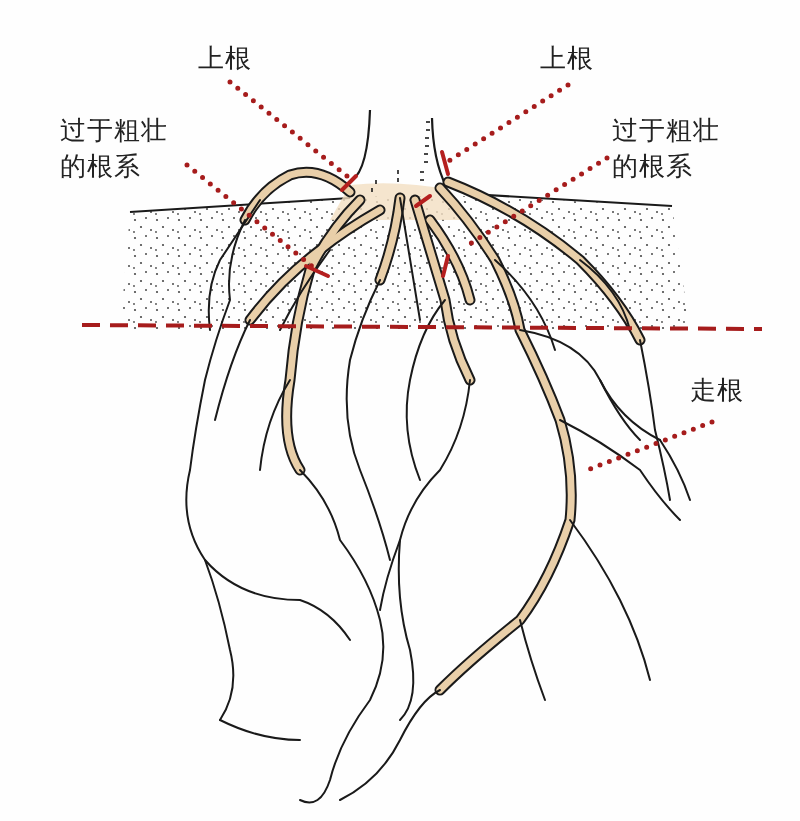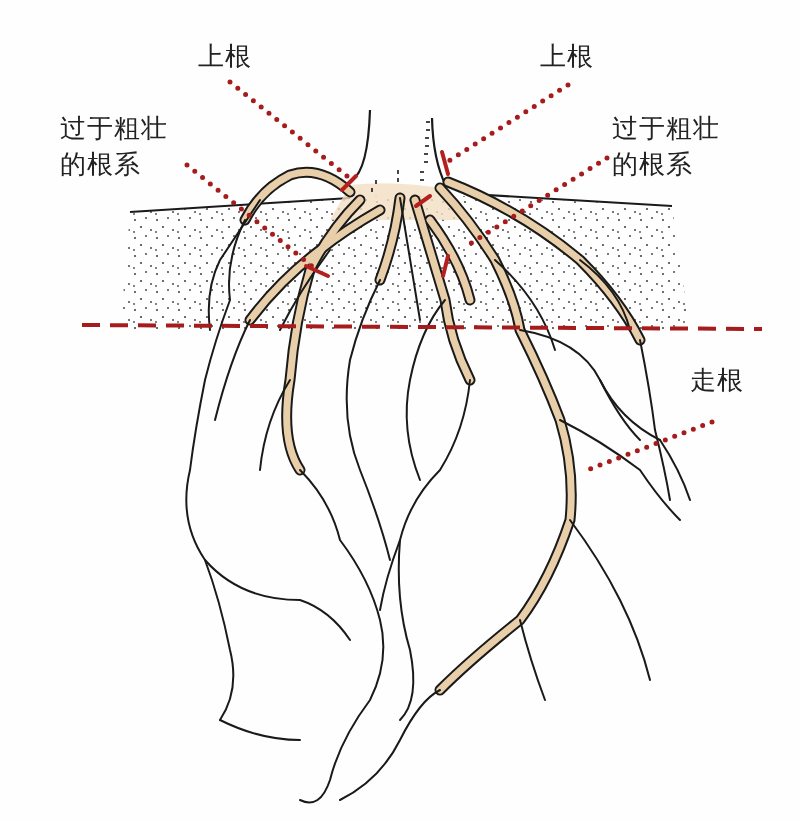--- a/index.html
+++ b/index.html
@@ -1,37 +1,37 @@
 <!DOCTYPE html>
 <html><head>
 <meta charset="utf-8">
 <style>
   html, body { margin: 0; padding: 0; background: #ffffff; }
   #stage {
     position: relative;
     width: 800px; height: 821px;
     background: #fefefe;
     overflow: hidden;
-    font-family: Liberation Mono, monospace;
+    font-family: Liberation Sans, sans-serif;
   }
   #art { position: absolute; left: 0; top: 0; width: 800px; height: 821px; }
   .label {
     position: absolute;
     font-size: 26px;
     line-height: 36px;
     color: #222222;
     white-space: nowrap;
     letter-spacing: 1px;
   }
   .label .ln { display: block; }
   #lbl-upper-left  { left: 198px; top: 40px; }
   #lbl-upper-right { left: 540px; top: 40px; }
   #lbl-thick-left  { left: 60px;  top: 112px; }
   #lbl-thick-right { left: 612px; top: 112px; }
-  #lbl-running     { left: 690px; top: 364px; }
+  #lbl-running     { left: 690px; top: 372px; }
 </style>
 </head>
 <body>
 
 <div id="stage">
 
   <svg id="art" viewBox="0 0 800 821" xmlns="http://www.w3.org/2000/svg">
     <defs>
       <pattern id="soil" width="22" height="18" patternUnits="userSpaceOnUse">
         <circle cx="3" cy="4" r="1.1" fill="#2a2a2a"></circle>

